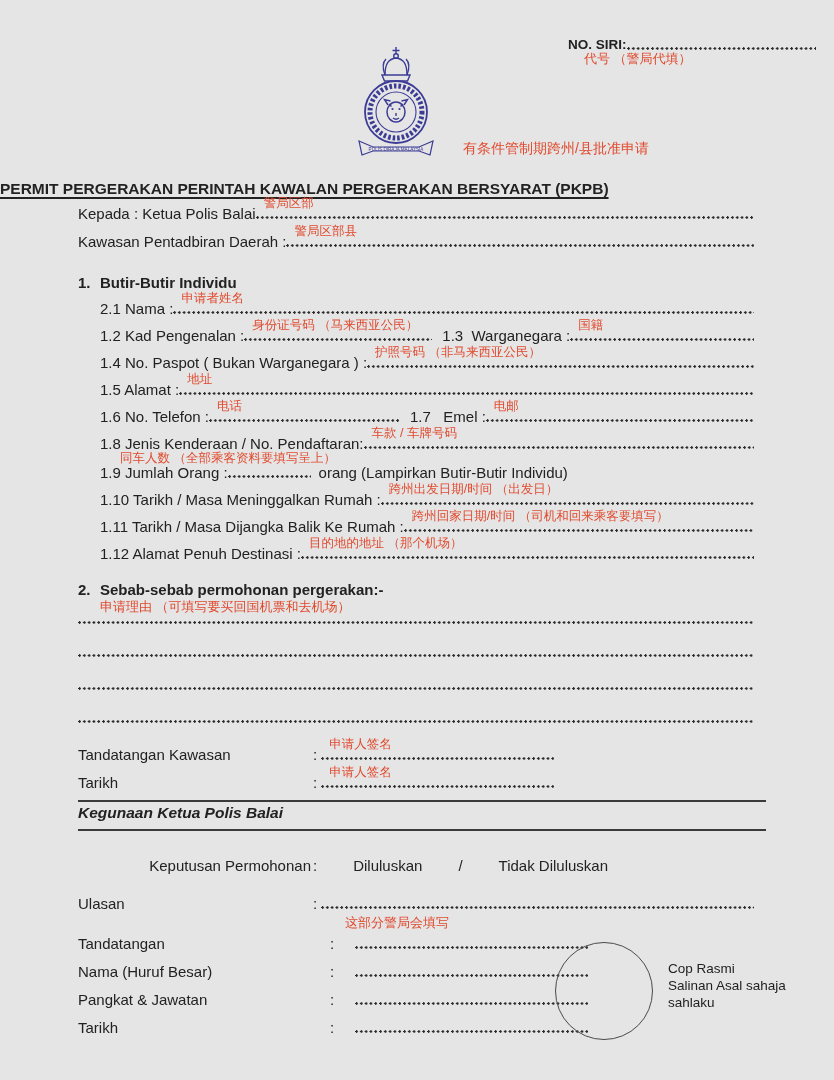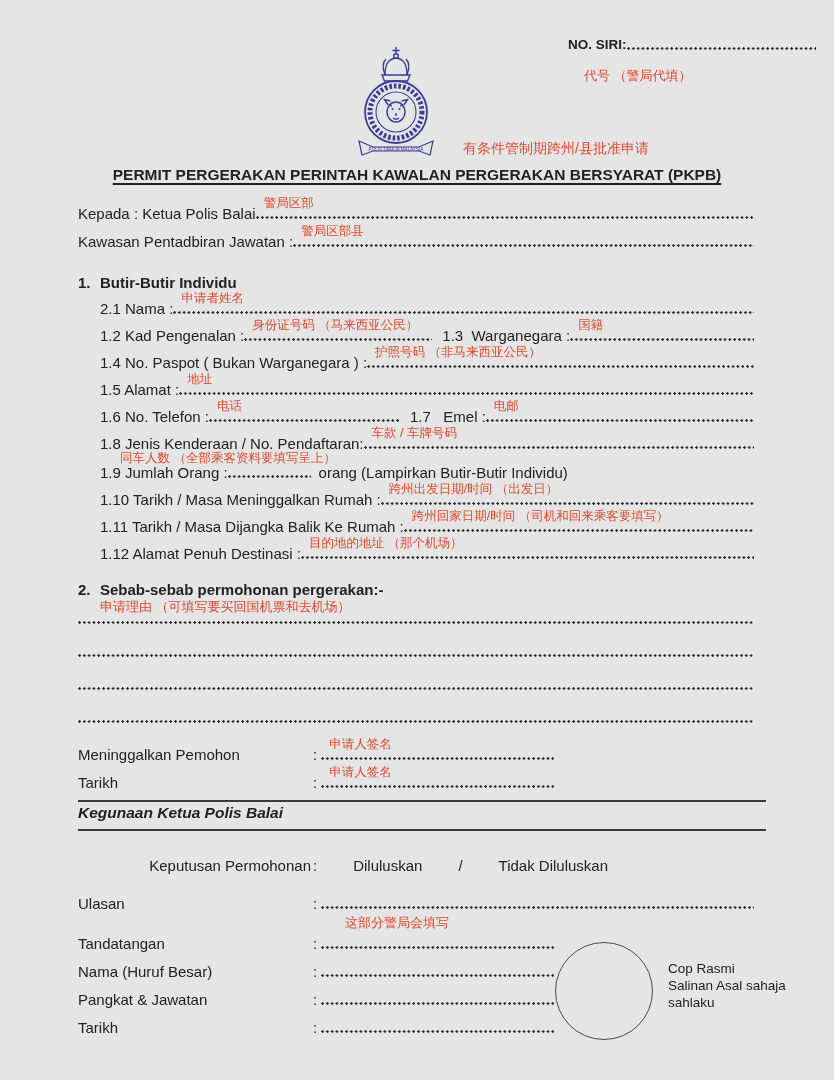--- a/index.html
+++ b/index.html
@@ -22,24 +22,24 @@
     background-image:radial-gradient(circle at 1.6px 1.7px, var(--dot) 1.15px, transparent 1.5px);
     background-size:4.8px 3.4px; background-repeat:repeat-x;
   }
   .ann{
     position:absolute; left:8px; bottom:13px; color:var(--red);
     font-size:12.5px; line-height:1; white-space:nowrap;
   }
   .red-note{color:var(--red); font-size:13px; line-height:1.1; white-space:nowrap;}
   
   .no-siri{top:33px; left:568px; width:250px; height:20px; font-weight:bold; font-size:13.5px;}
-  .ns-ann{top:69px; left:584px;text-align:center;}
+  .ns-ann{top:52px; left:584px;text-align:center;}
   .crest{top:45px; left:341px; width:110px; height:115px;}
   .red-banner{top:141px; left:463px; font-size:14px;}
-  .title{top:166px; left:0; right:0; text-align:center; font-weight:bold; font-size:15.5px;}
+  .title{top:180px; left:0; right:0; text-align:left; font-weight:bold; font-size:15.5px;}
   .title span{text-decoration:underline; text-decoration-thickness:1.6px; text-underline-offset:3px;}
   
   .r-kepada{top:196px; left:78px; right:78px; height:26px;}
   .r-kawasan{top:224px; left:78px; right:78px; height:26px;}
   
   .sec-head{display:flex; font-weight:bold; font-size:15px;}
   .s1-head{top:274px; left:78px;}
   .s2-head{top:581px; left:78px;}
   .sec-num{width:22px;}
   
@@ -65,21 +65,21 @@
   .rule-top{top:800px;}
   .rule-bottom{top:829px;}
   .police-head{top:804px; left:78px; font-weight:bold; font-style:italic; font-size:15.5px;}
   .decision-row{top:850px; left:78px; right:78px; height:24px;text-align:right;}
   .opt1{margin-left:32px;}
   .sep{margin-left:36px;}
   .opt2{margin-left:36px;}
   .ulasan-row{top:888px; left:78px; right:78px; height:24px;}
   .police-note{top:916px; left:345px;}
   .police-rows{top:924px; left:78px; right:78px;}
-  .police-rows .frow{height:28px;}
+  .police-rows .frow{height:28px;gap:17px;}
   .stamp-circle{
     top:942px; left:555px; width:98px; height:98px;
     border:1.5px solid #4a4a4a; border-radius:50%;
   }
   .stamp-caption{top:960px; left:668px; font-size:13.5px; line-height:17px;}
 </style>
 </head>
 <body>
 
 <div class="page">
@@ -114,21 +114,21 @@
     <span>PERMIT PERGERAKAN PERINTAH KAWALAN PERGERAKAN BERSYARAT (PKPB)</span>
   </div>
 
   <div class="abs frow r-kepada">
     <span class="lbl">Kepada : Ketua Polis Balai</span>
     <span class="fill dots">
       <span class="ann">警局区部</span>
     </span>
   </div>
   <div class="abs frow r-kawasan">
-    <span class="lbl">Kawasan Pentadbiran Jawatan :</span>
+    <span class="lbl">Kawasan Pentadbiran Daerah :</span>
     <span class="fill dots">
       <span class="ann">警局区部县</span>
     </span>
   </div>
 
   <div class="abs sec-head s1-head">
     <span class="sec-num">1.</span>
     <span>Butir-Butir Individu</span>
   </div>
 
@@ -222,21 +222,21 @@
   <div class="abs red-note s2-ann">申请理由 （可填写要买回国机票和去机场）</div>
   <div class="abs s2-lines">
     <div class="dotline dots"></div>
     <div class="dotline dots"></div>
     <div class="dotline dots"></div>
     <div class="dotline dots"></div>
   </div>
 
   <div class="abs sig-rows">
     <div class="frow">
-      <span class="lbl col233">Meninggalkan Pemohon</span>
+      <span class="lbl col233">Tandatangan Kawasan</span>
       <span class="colon">:</span>
       <span class="fill dots w235">
         <span class="ann">申请人签名</span>
       </span>
     </div>
     <div class="frow">
       <span class="lbl col233">Tarikh</span>
       <span class="colon">:</span>
       <span class="fill dots w235">
         <span class="ann">申请人签名</span>

